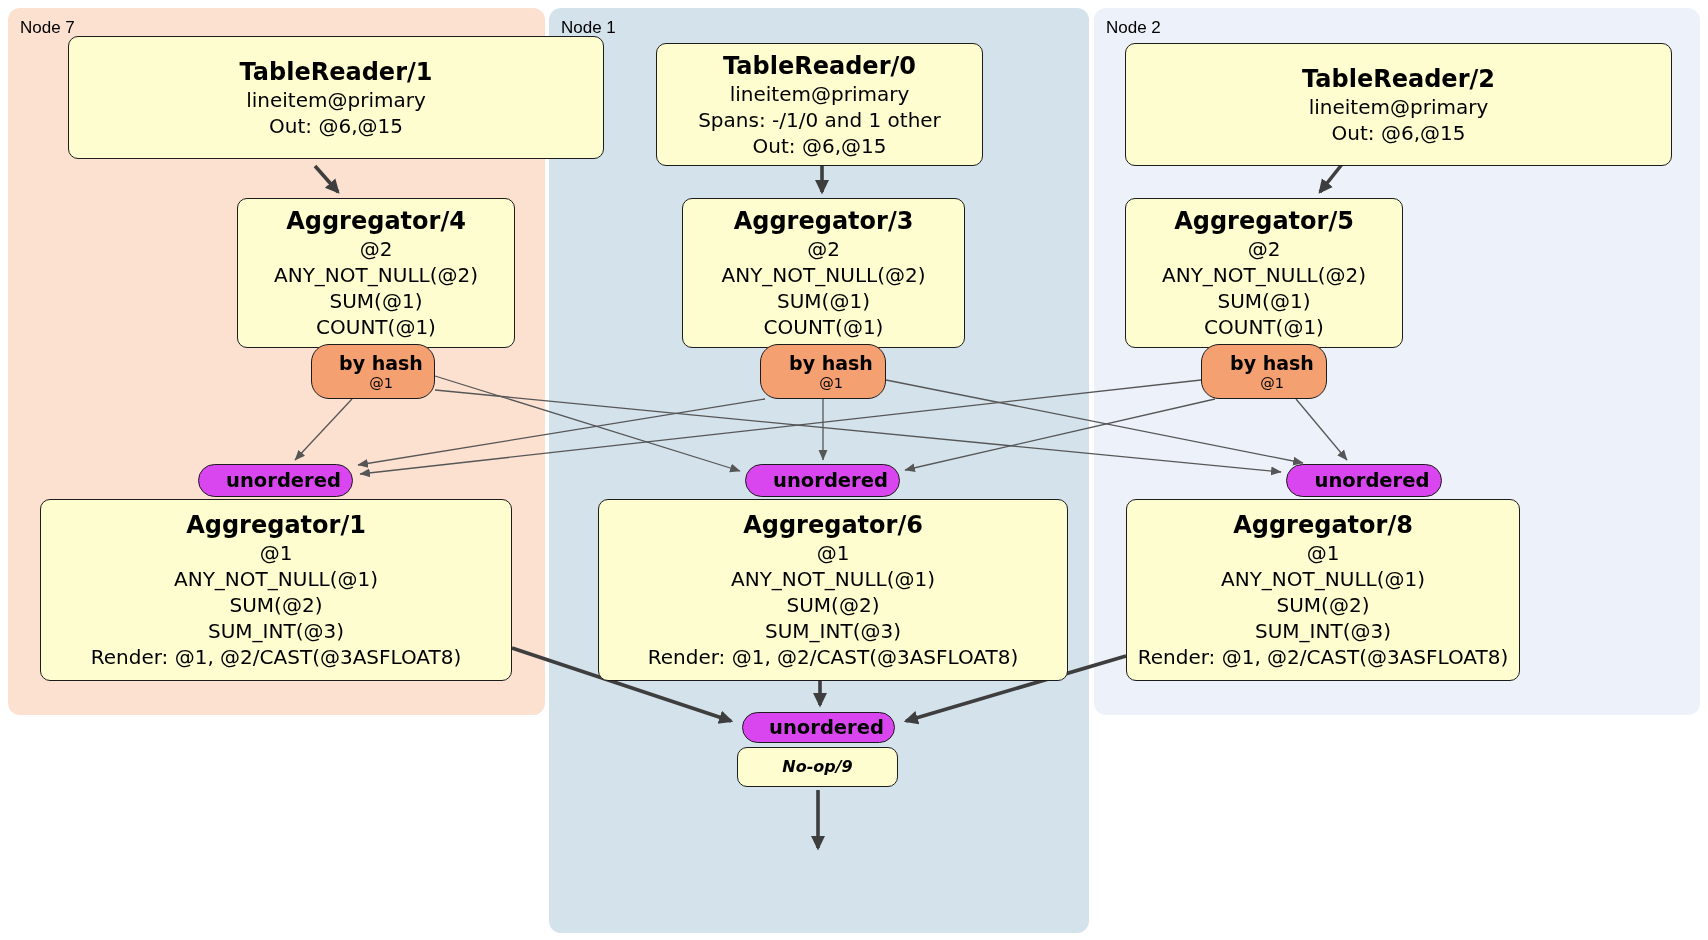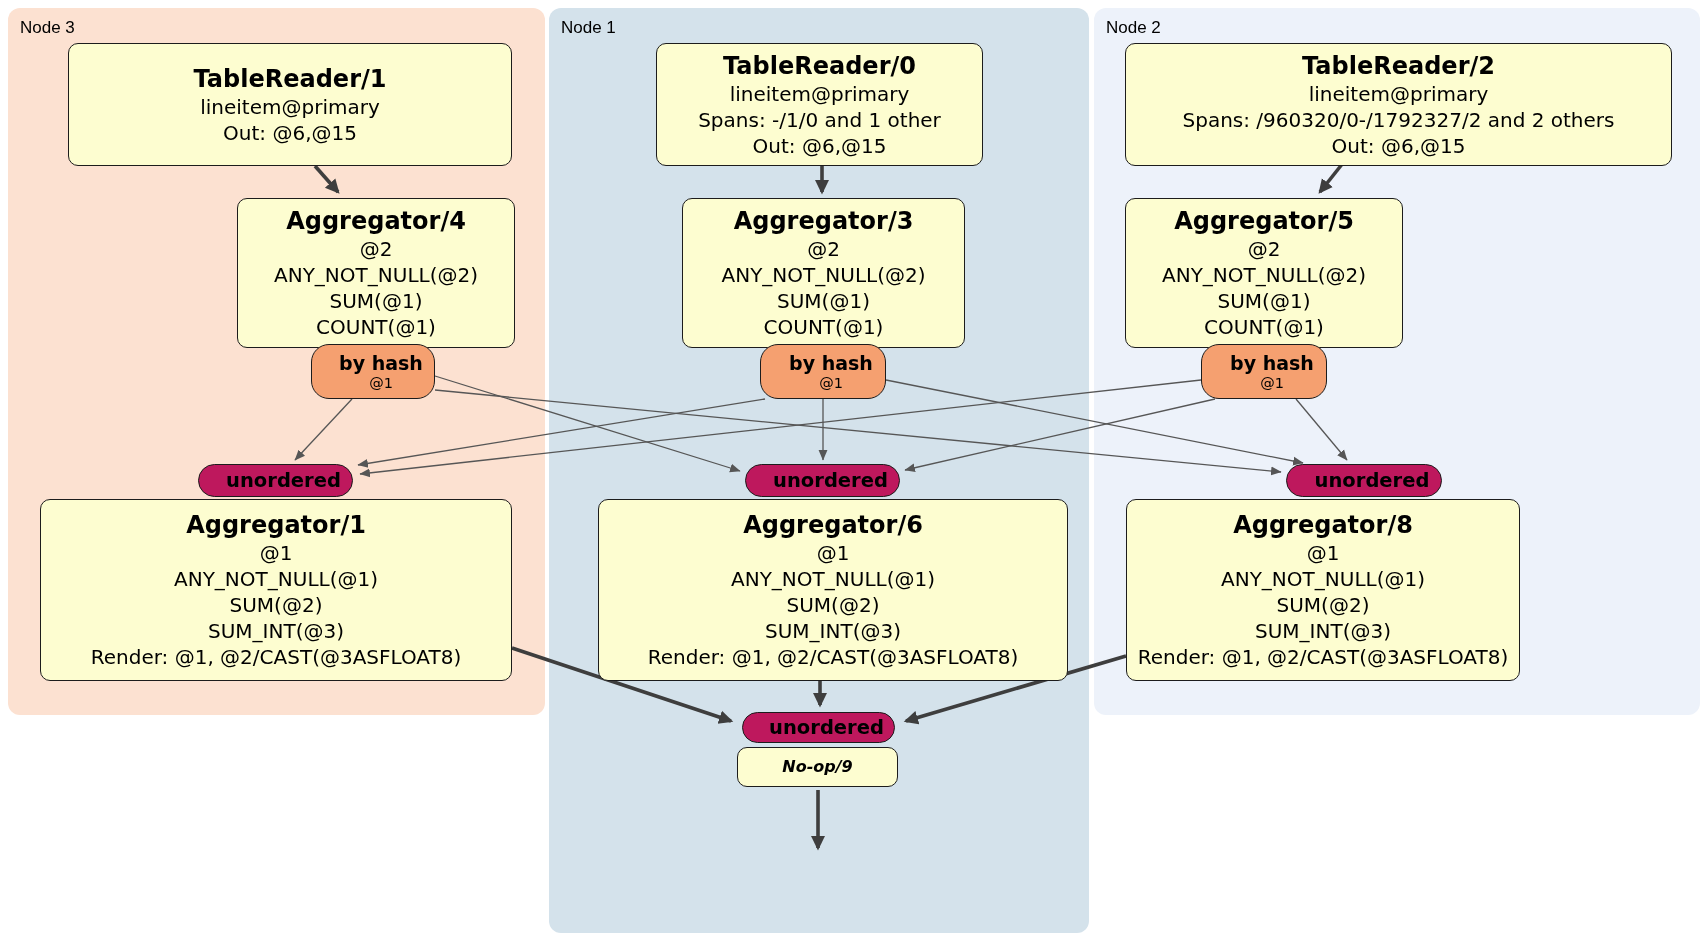--- a/index.html
+++ b/index.html
@@ -25,31 +25,31 @@
   .box .line{font-size:20px;line-height:26px;white-space:nowrap;}
   .pill{
     position:absolute;z-index:3;border:1.6px solid #1c1c1c;
     display:flex;flex-direction:column;justify-content:center;align-items:center;text-align:center;
     box-sizing:border-box;
     padding-left:16px;
   }
   .router{background:#f5a070;border-radius:18px;}
   .router .rlabel{font-weight:bold;font-size:19px;line-height:23px;}
   .router .rkey{font-size:14.5px;line-height:17px;}
-  .sync{background:#be185d;border-radius:17px;text-align:right;}
+  .sync{background:#d946ef;border-radius:17px;text-align:right;}
   .sync .slabel{font-weight:bold;font-size:19.5px;line-height:22px;}
   .small-title{font-weight:bold;font-size:16px;line-height:28px;font-style:italic;}
 </style>
 </head>
 <body>
 
 <div id="stage">
 
   <div class="region" id="region-node3">
-    <span class="region-label">Node 3</span>
+    <span class="region-label">Node 7</span>
   </div>
   <div class="region" id="region-node1">
     <span class="region-label">Node 1</span>
   </div>
   <div class="region" id="region-node2">
     <span class="region-label">Node 2</span>
   </div>
 
   <svg class="edges" width="1708" height="940" viewBox="0 0 1708 940">
     <defs>
@@ -77,21 +77,21 @@
       <line x1="435" y1="390" x2="1281" y2="472" marker-end="url(#athin)"></line>
       <line x1="765" y1="399" x2="358" y2="465" marker-end="url(#athin)"></line>
       <line x1="823" y1="399" x2="823" y2="460" marker-end="url(#athin)"></line>
       <line x1="886" y1="380" x2="1303" y2="463" marker-end="url(#athin)"></line>
       <line x1="1201" y1="380" x2="360" y2="474" marker-end="url(#athin)"></line>
       <line x1="1215" y1="399" x2="905" y2="470" marker-end="url(#athin)"></line>
       <line x1="1296" y1="399" x2="1347" y2="460" marker-end="url(#athin)"></line>
     </g>
   </svg>
 
-  <div class="box" style="left:68px;top:43px;width:444px;height:123px">
+  <div class="box" style="left:68px;top:36px;width:536px;height:123px">
     <div class="title">TableReader/1</div>
     <div class="line">lineitem@primary</div>
     <div class="line">Out: @6,@15</div>
   </div>
 
   <div class="box" style="left:237px;top:198px;width:278px;height:150px">
     <div class="title">Aggregator/4</div>
     <div class="line">@2</div>
     <div class="line">ANY_NOT_NULL(@2)</div>
     <div class="line">SUM(@1)</div>
@@ -154,21 +154,20 @@
   </div>
 
   <div class="box" style="left:737px;top:747px;width:161px;height:40px">
     <div class="small-title">No-op/9</div>
   </div>
 
 
   <div class="box" style="left:1125px;top:43px;width:547px;height:123px">
     <div class="title">TableReader/2</div>
     <div class="line">lineitem@primary</div>
-    <div class="line">Spans: /960320/0-/1792327/2 and 2 others</div>
     <div class="line">Out: @6,@15</div>
   </div>
 
   <div class="box" style="left:1125px;top:198px;width:278px;height:150px">
     <div class="title">Aggregator/5</div>
     <div class="line">@2</div>
     <div class="line">ANY_NOT_NULL(@2)</div>
     <div class="line">SUM(@1)</div>
     <div class="line">COUNT(@1)</div>
   </div>

